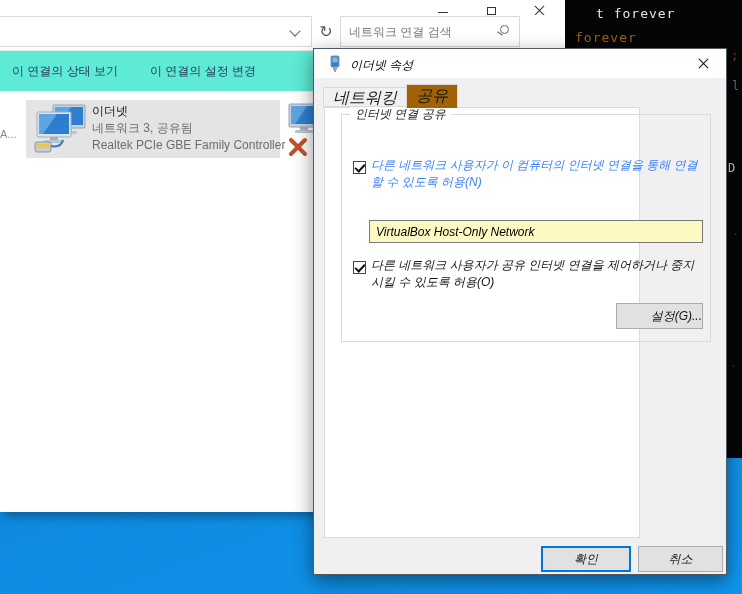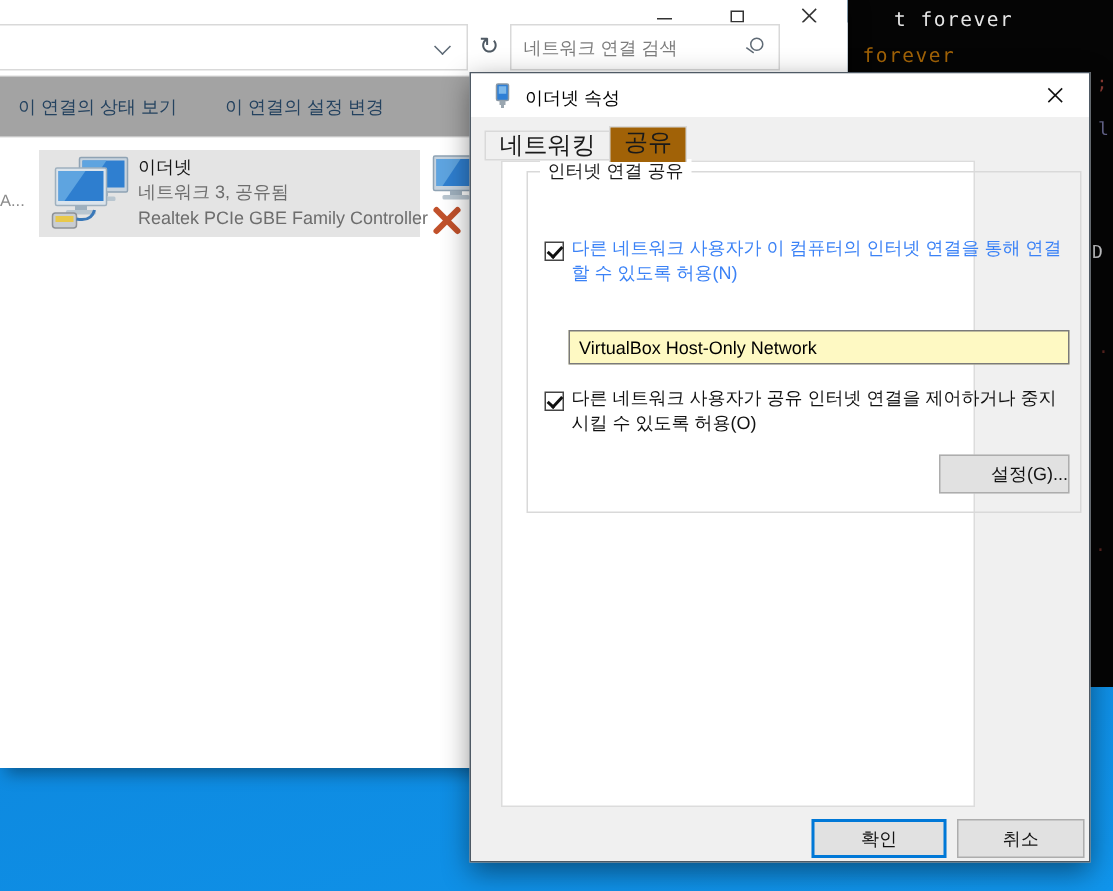--- a/index.html
+++ b/index.html
@@ -45,55 +45,55 @@
                 background:#fff; border:1px solid #d9d9d9; }
   .search-input { position:absolute; left:8px; top:2px; width:160px; height:25px; border:none; outline:none;
                   font-family:"Liberation Sans",sans-serif; font-size:12px; color:#333; background:transparent; }
   .search-input::placeholder { color:#7d7d7d; opacity:1; }
   .search-icon { position:absolute; right:10px; top:8px; width:9px; height:9px;
                  border:1px solid #5f6a75; border-radius:50%; }
   .search-icon::after { content:""; position:absolute; left:-4px; top:7px; width:6px; height:0;
                  border-top:1px solid #5f6a75; transform:rotate(35deg); }
 
   .command-bar { position:absolute; left:0; top:50px; width:565px; height:42px;
-                 background:#a3a3a3; border-top:1px solid #ececec; border-bottom:1px solid #ececec; }
+                 background:#5eead4; border-top:1px solid #ececec; border-bottom:1px solid #ececec; }
   .cmd-item { position:absolute; top:12px; font-size:12px; color:#24425f; white-space:nowrap; cursor:default; }
   .cmd-item.c0 { left:12px; }
   .cmd-item.c1 { left:150px; }
 
   .content { position:absolute; left:0; top:92px; width:565px; height:420px; background:#fff; }
   .trunc-label { position:absolute; left:0; top:36px; font-size:11px; color:#8a8a8a; }
   .conn-item { position:absolute; left:26px; top:8px; width:254px; height:58px; background:#e4e4e4; }
   .conn-icon { position:absolute; left:5px; top:4px; }
   .conn-text { position:absolute; left:66px; top:3px; width:186px; }
   .conn-name   { font-size:12px; color:#151515; line-height:17px; white-space:nowrap; }
   .conn-status { font-size:12px; color:#6d6d6d; line-height:17px; white-space:nowrap; }
   .conn-device { font-size:12px; color:#6d6d6d; line-height:17px; white-space:nowrap; }
   .conn-item2 { position:absolute; left:283px; top:10px; width:34px; height:58px; overflow:hidden; }
 
   
   .dialog { position:absolute; left:313px; top:48px; width:414px; height:527px;
             background:#f0f0f0; border:1px solid #4f5a65; z-index:3;
-            box-shadow:0 6px 18px rgba(0,0,0,.45); }
+            box-shadow:0 6px 18px rgba(0,0,0,.45);font-style:italic; }
   .dlg-titlebar { position:absolute; left:0; top:0; width:100%; height:29px; background:#fff; }
   .dlg-icon { position:absolute; left:14px; top:6px; }
   .dlg-title { position:absolute; left:36px; top:8px; font-size:12px; color:#000; white-space:nowrap; }
   .dlg-close { position:absolute; right:0; top:0; width:45px; height:29px; }
   .dlg-close-x { position:relative; width:11px; height:11px; margin:9px auto 0; }
   .dlg-close-x::before,.dlg-close-x::after { content:""; position:absolute; left:-1px; top:5px;
       width:13px; border-top:1px solid #111; }
   .dlg-close-x::before { transform:rotate(45deg); }
   .dlg-close-x::after  { transform:rotate(-45deg); }
 
   .tabs { position:absolute; left:9px; top:35px; height:24px; display:flex; align-items:flex-end; z-index:4; }
   .tab { font-size:16px; color:#1a1a1a; padding:0 9px; height:20px; line-height:20px;
          background:#f0f0f0; border:1px solid #d9d9d9; margin-right:-1px; margin-bottom:1px; white-space:nowrap; }
   .tab.active { height:24px; line-height:22px; background:#a16207; border-bottom:none; margin-bottom:0; z-index:5; position:relative;margin-top:21px; }
 
-  .tab-page { position:absolute; left:20px; top:58px; width:316px; height:431px;
+  .tab-page { position:absolute; left:10px; top:58px; width:316px; height:431px;
               background:#fff; border:1px solid #dcdcdc; }
   .groupbox { position:absolute; left:16px; top:6px; width:370px; height:228px;
               border:1px solid #d9d9d9; }
   .group-legend { position:absolute; left:8px; top:-9px; background:#fff; padding:0 5px;
                   font-size:12px; color:#1a1a1a; white-space:nowrap; }
   .checkbox { position:absolute; width:13px; height:13px; background:#fff; border:1px solid #454545; }
   .checkbox.checked::after { content:""; position:absolute; left:1px; top:2px; width:8px; height:4px;
       border-left:2px solid #101010; border-bottom:2px solid #101010; transform:rotate(-47deg); }
   .cb1 { left:11px; top:46px; }
   .cb1-label { position:absolute; left:29px; top:42px; width:334px; font-size:12px; color:#3b82f6;

